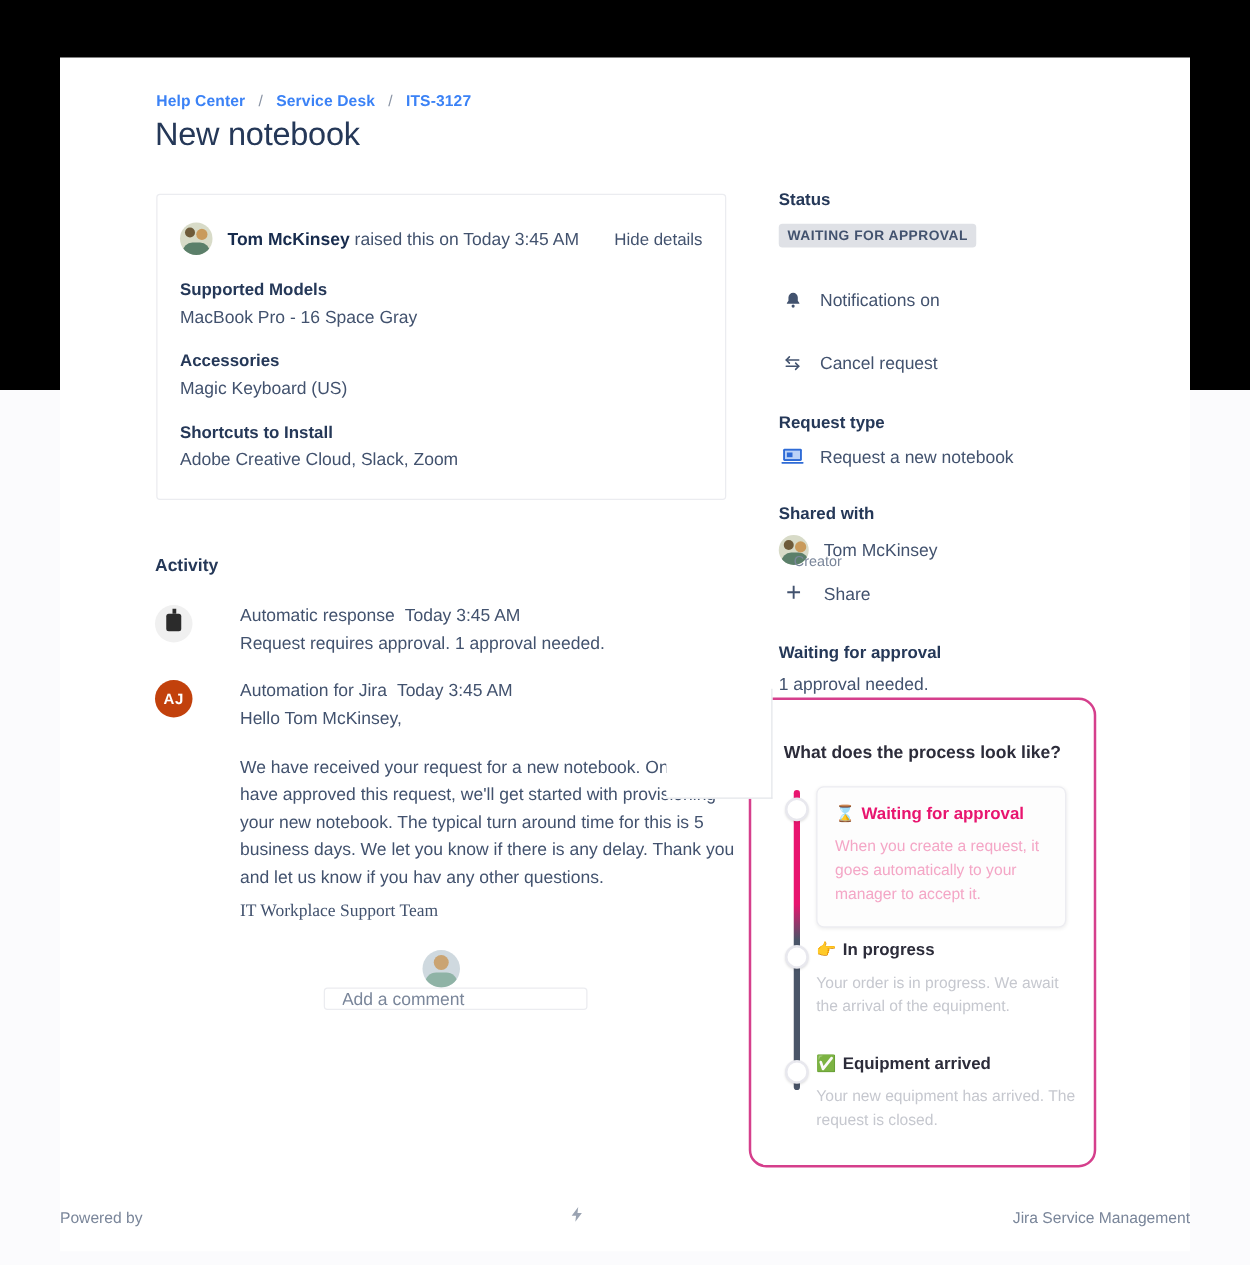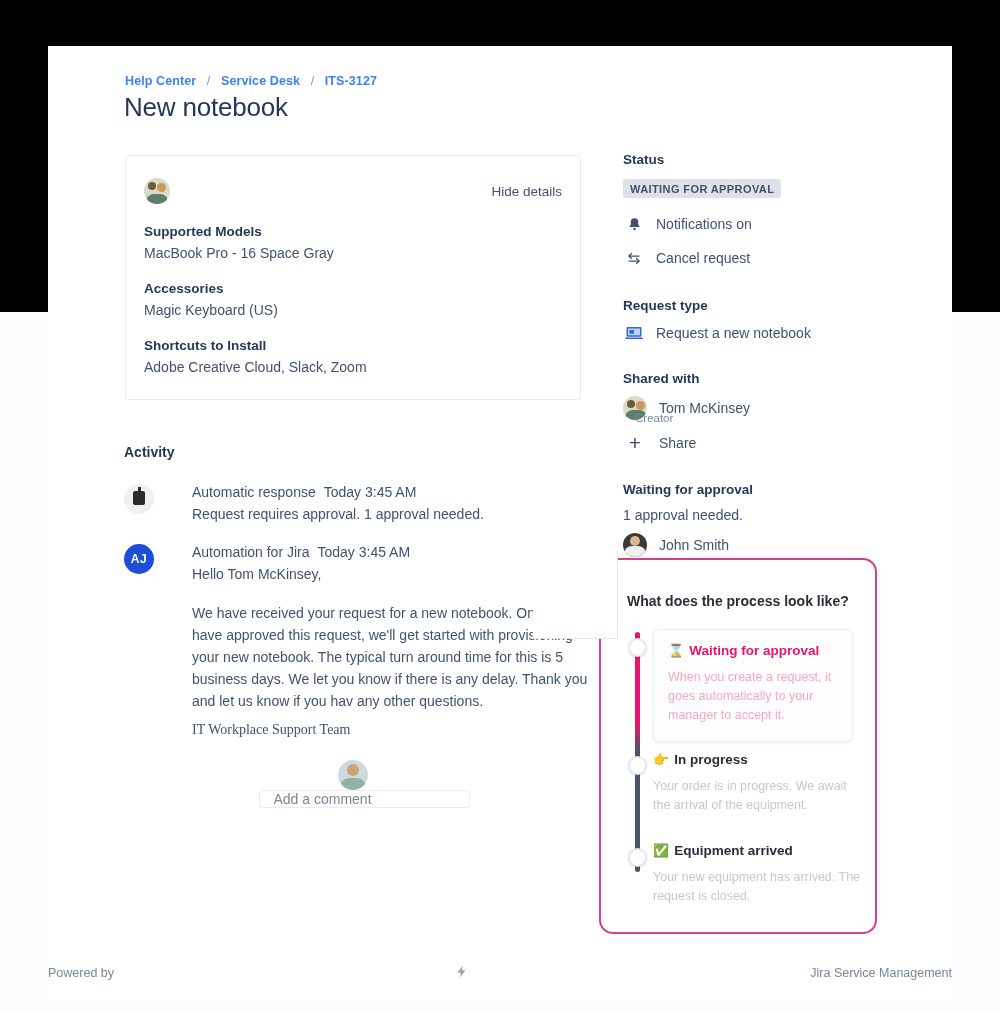--- a/index.html
+++ b/index.html
@@ -108,21 +108,21 @@
   }
   .act-avatar.bot .glyph {
     position: absolute; left: 9px; top: 7px; width: 12px; height: 14px;
     background: #2b2b2b; border-radius: 2px;
   }
   .act-avatar.bot .glyph::before {
     content: ""; position: absolute; left: 4.5px; top: -4px;
     width: 3px; height: 4px; background: #2b2b2b;
   }
   .act-avatar.aj {
-    background: #1d4ed8; color: #fff; font-size: 12px; font-weight: bold;
+    background: #c2410c; color: #fff; font-size: 12px; font-weight: bold;
     display: flex; align-items: center; justify-content: center;
     letter-spacing: .5px;
   }
   .act-body { margin-left: 68px; }
   .act-head { font-size: 14px; color: #42526e; white-space: nowrap; }
   .act-head .ts { margin-left: 8px; }
   .act-line { font-size: 14px; color: #42526e; margin-top: 6px; }
 
   #act-para {
     position: absolute; left: 144px; top: 556px;
@@ -171,21 +171,21 @@
   .side-head {
     font-size: 13.5px; font-weight: bold; color: #253858;
   }
   #status-badge {
     display: inline-block; margin-top: 12px;
     background: #dfe1e6; color: #42526e;
     font-size: 11px; font-weight: bold; letter-spacing: .4px;
     padding: 4px 7px 3px 7px; border-radius: 3px;
   }
   .side-action {
-    display: flex; align-items: center; margin-top: 18px; cursor: pointer;
+    display: flex; align-items: center; margin-top: 34px; cursor: pointer;
   }
   .side-action .ico {
     width: 22px; flex: 0 0 22px; display: flex; align-items: center;
     justify-content: center; color: #42526e;
   }
   .side-action .txt {
     margin-left: 11px; font-size: 14px; color: #42526e;
   }
   #req-type-head { margin-top: 32px; }
   #shared-head { margin-top: 30px; }
@@ -296,20 +296,23 @@
     <span class="crumb">ITS-3127</span>
   </div>
 
   <h1 id="page-title">New notebook</h1>
 
   <div id="details-card">
     <div id="reporter-row">
       <span class="avatar tom">
             <i></i>
           </span>
+      <span id="reporter-text">
+        <b>Tom McKinsey</b><span> raised this on Today 3:45 AM</span>
+      </span>
     </div>
     <div id="hide-details">Hide details</div>
 
     <div class="field-group">
       <div class="field-label">Supported Models</div>
       <div class="field-value">MacBook Pro - 16 Space Gray</div>
     </div>
     <div class="field-group">
       <div class="field-label">Accessories</div>
       <div class="field-value">Magic Keyboard (US)</div>

